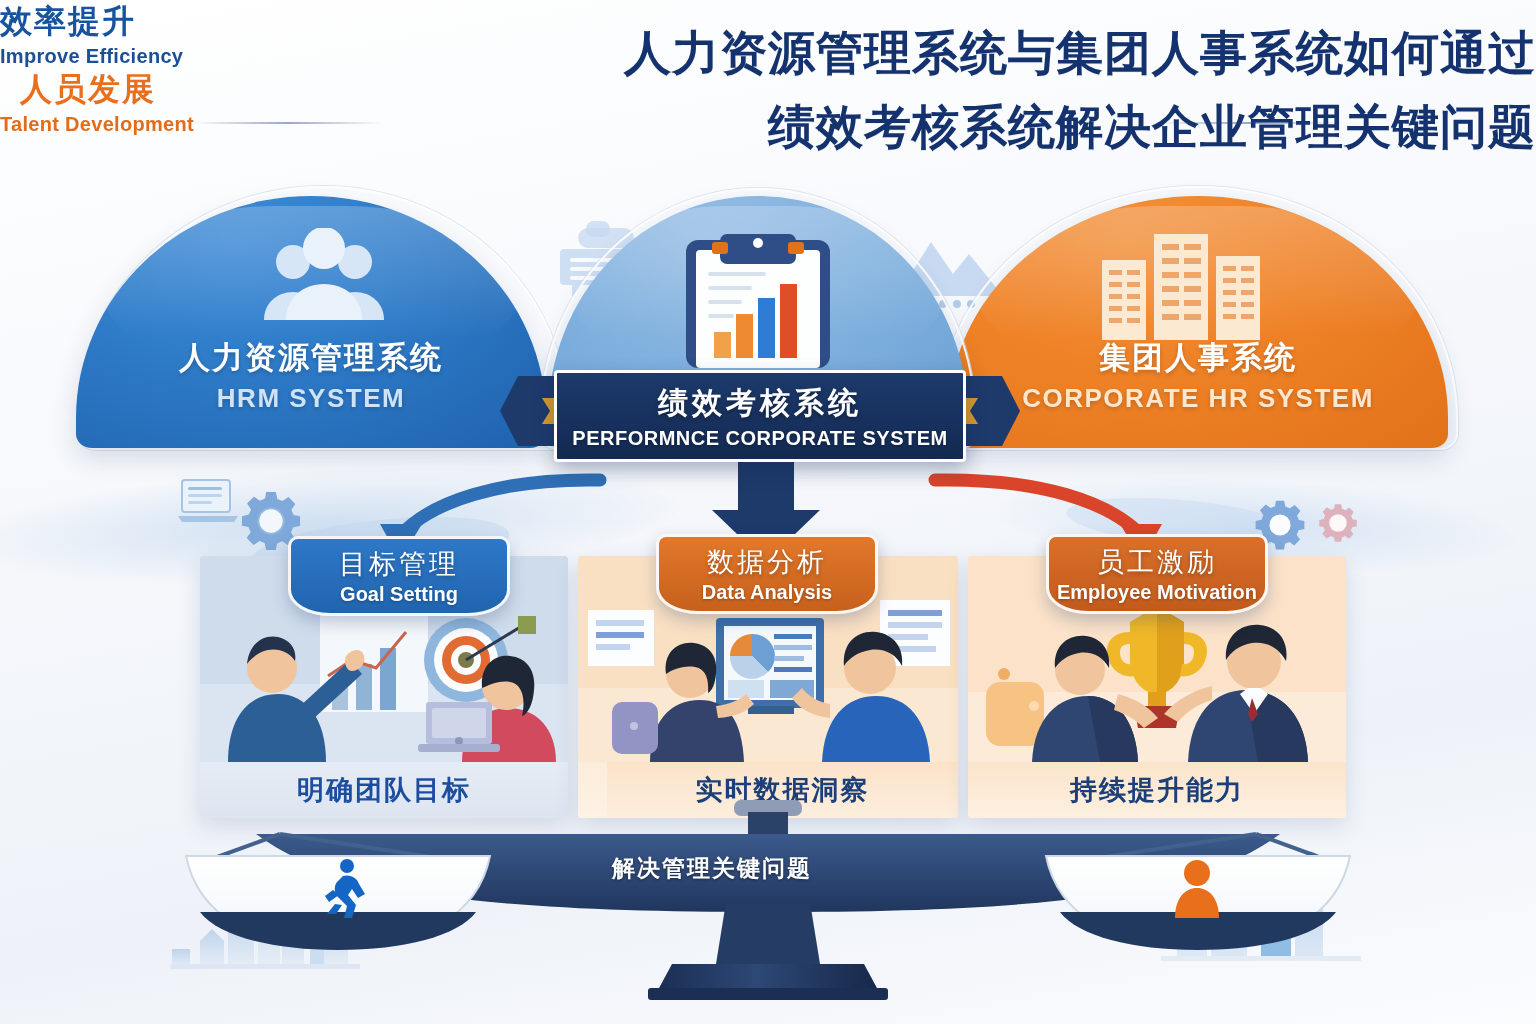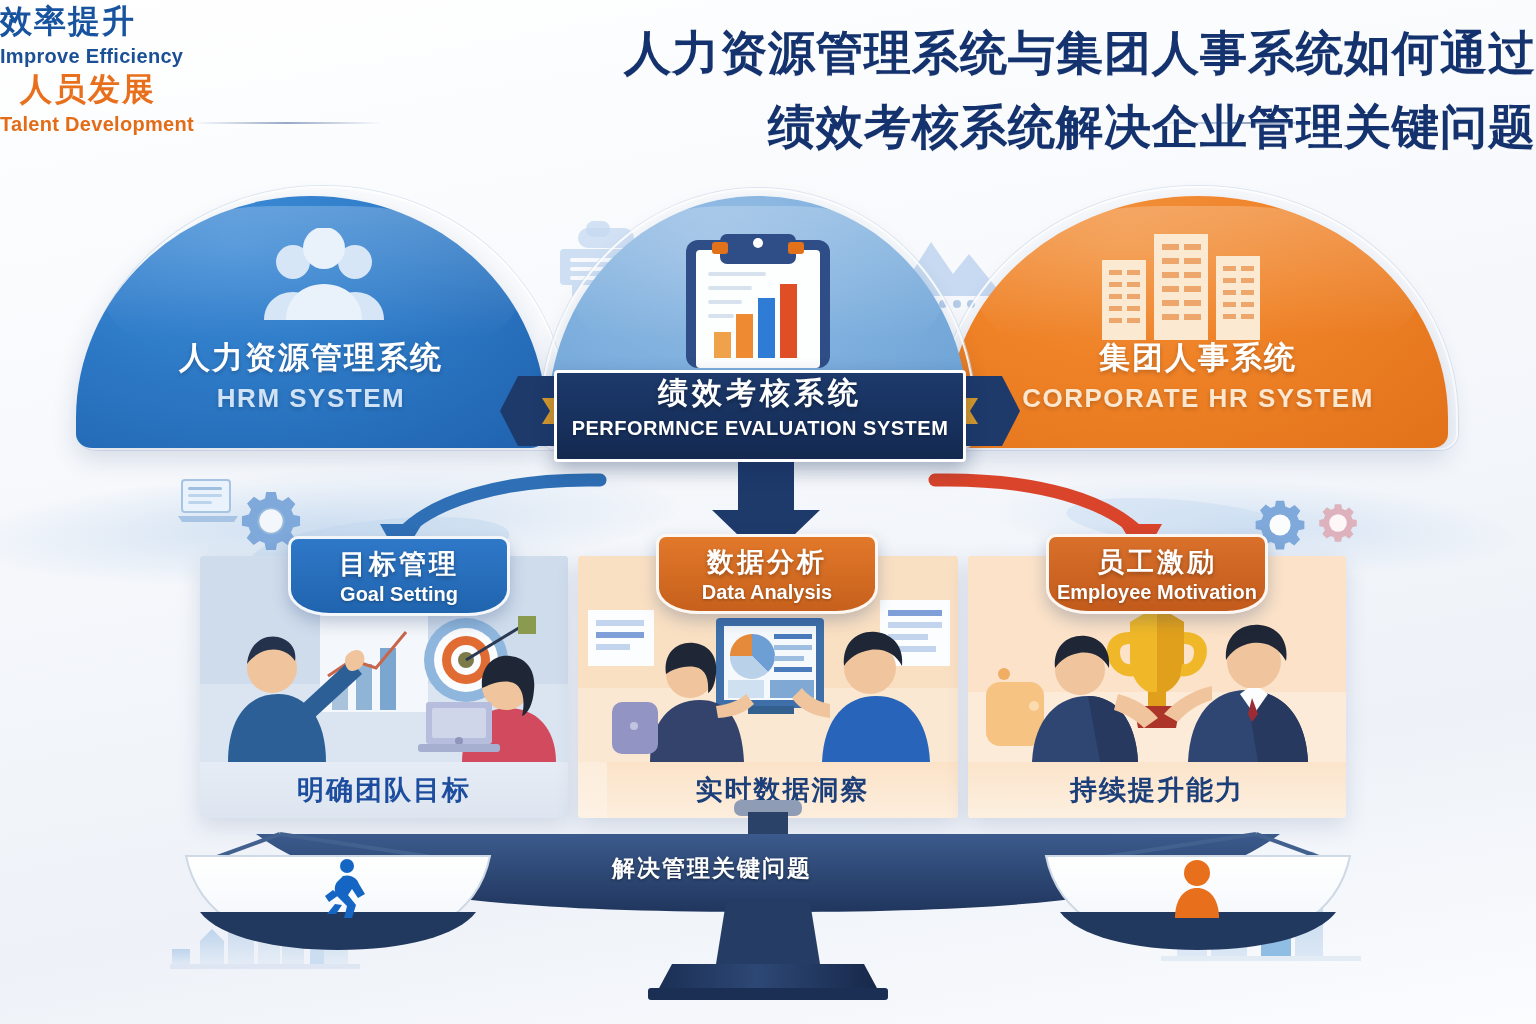--- a/index.html
+++ b/index.html
@@ -119,21 +119,21 @@
   
   #center-banner {
     position:absolute; left:500px; top:370px; width:520px; height:92px; z-index:6;
   }
   #center-banner .ribbon-body {
     position:absolute; left:54px; right:54px; top:0; bottom:0;
     background:linear-gradient(180deg,#1d3a6b 0%,#17305d 60%,#13294f 100%);
     border:3px solid #ffffff;
     border-radius:4px;
     box-shadow:0 8px 20px rgba(16,38,78,.3);
-    display:flex; flex-direction:column; align-items:center; justify-content:flex-start;
+    display:flex; flex-direction:column; align-items:center; justify-content:center;
   }
   #center-banner .ribbon-cn {
     font-size:30px; font-weight:bold; color:#ffffff; letter-spacing:4px;
     text-shadow:0 2px 4px rgba(0,0,0,.35); white-space:nowrap;
   }
   #center-banner .ribbon-en {
     font-size:20px; font-weight:bold; color:#ffffff; letter-spacing:.5px;
     margin-top:3px; text-shadow:0 1px 3px rgba(0,0,0,.3); white-space:nowrap;
   }
   .ribbon-tail { position:absolute; top:6px; width:60px; height:70px; }
@@ -150,21 +150,21 @@
     display:flex; align-items:center; justify-content:center;
     font-size:27px; font-weight:bold; letter-spacing:2px; white-space:nowrap;
   }
   .card-tab {
     position:absolute; z-index:7; width:222px; height:80px;
     border-radius:10px 10px 42px 42px / 10px 10px 26px 26px;
     border:3px solid rgba(255,255,255,.95);
     display:flex; flex-direction:column; align-items:center; justify-content:center;
     box-shadow:0 7px 16px rgba(30,60,110,.25);
   }
-  .card-tab .tab-cn { font-size:27px; font-weight:bold; color:#fff; letter-spacing:3px;
+  .card-tab .tab-cn { font-size:27px; font-weight:normal; color:#fff; letter-spacing:3px;
      text-shadow:0 2px 4px rgba(0,0,0,.3); white-space:nowrap; }
   .card-tab .tab-en { font-size:20px; font-weight:bold; color:#fff; margin-top:1px;
      text-shadow:0 1px 3px rgba(0,0,0,.3); white-space:nowrap; }
 
   #card-goal { left:200px; top:556px; width:368px; height:262px;
      background:linear-gradient(180deg,#cfdcec 0%,#d8e3f0 55%,#eaeff6 100%); }
   #card-goal .card-caption { color:#1d4d9e; background:linear-gradient(180deg,#e6ecf5,#dde5f0); }
   #tab-goal { left:288px; top:536px;
      background:linear-gradient(180deg,#2f78c8 0%,#2064ae 100%); }
 
@@ -389,21 +389,21 @@
     <svg class="ribbon-tail" style="left:0;" viewBox="0 0 60 70">
       <path d="M60 0 H18 L0 35 L18 70 H60 Z" fill="#1d3a6b"></path>
       <path d="M60 22 H42 L50 35 L42 48 H60 Z" fill="#d89a2c"></path>
     </svg>
     <svg class="ribbon-tail" style="right:0;" viewBox="0 0 60 70">
       <path d="M0 0 H42 L60 35 L42 70 H0 Z" fill="#1d3a6b"></path>
       <path d="M0 22 H18 L10 35 L18 48 H0 Z" fill="#d89a2c"></path>
     </svg>
     <div class="ribbon-body">
       <div class="ribbon-cn">绩效考核系统</div>
-      <div class="ribbon-en">PERFORMNCE EVALUATION SYSTEM</div>
+      <div class="ribbon-en">PERFORMNCE CORPORATE SYSTEM</div>
     </div>
   </div>
 
   <svg id="arrows-mid" viewBox="0 0 1536 160">
 
     <g>
       <path d="M600 40 C500 38 430 62 400 96" fill="none" stroke="#2f6fb5" stroke-width="13" stroke-linecap="round"></path>
       <path d="M400 120 L380 84 L422 84 Z" fill="#2f6fb5"></path>
     </g>
 

